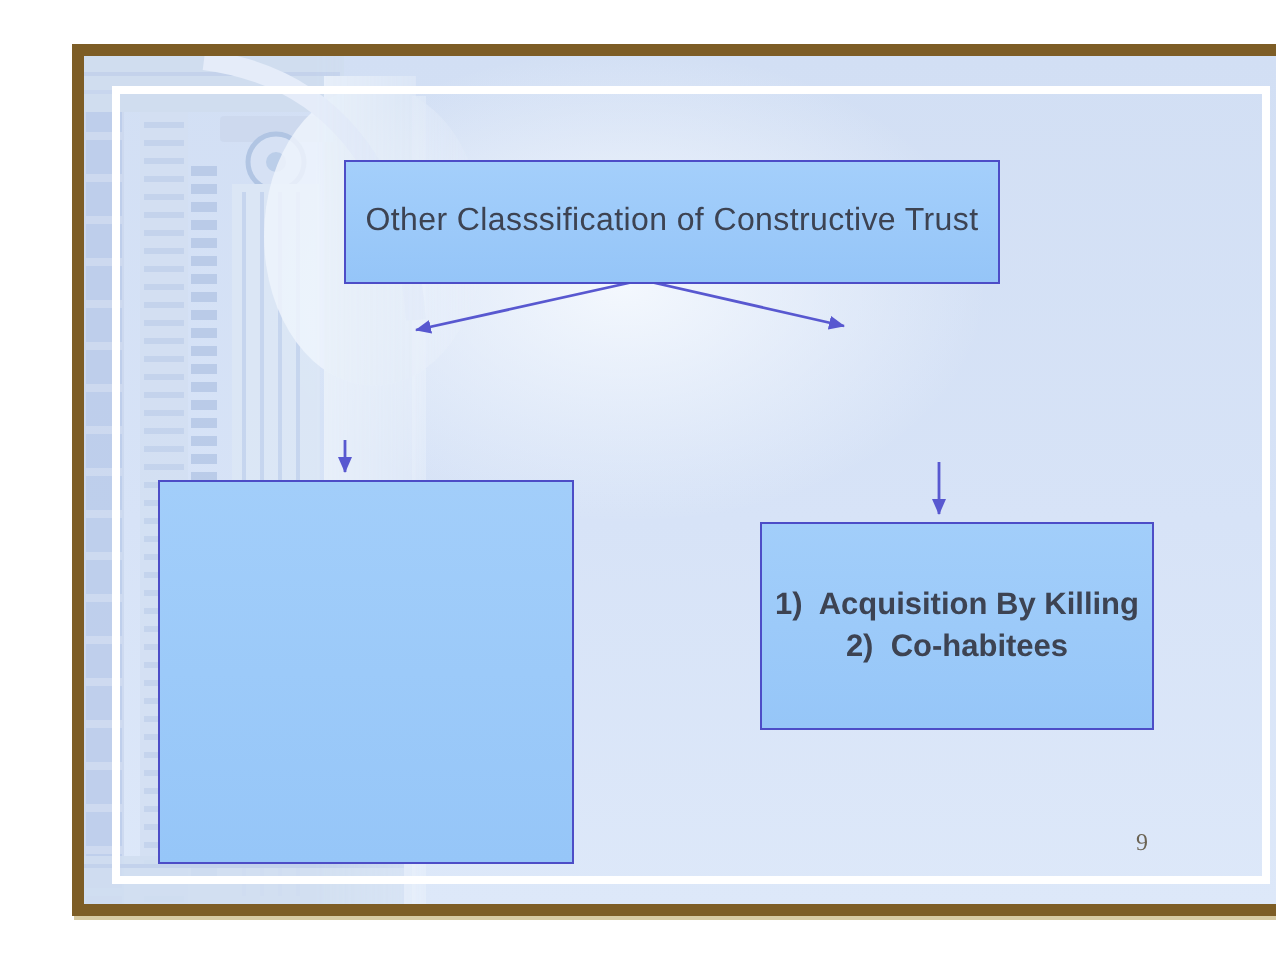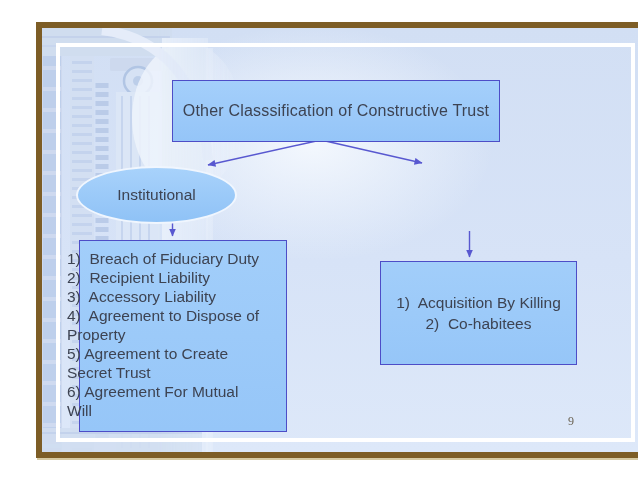--- a/index.html
+++ b/index.html
@@ -44,20 +44,21 @@
   }
   .ellipse-remedial{
     left:316px;top:139px;width:190px;height:65px;
     background:linear-gradient(180deg,#a8d2fb,#8fc2f6);
     border:1.5px solid #5e5ed6;
   }
   .list-box{
     position:absolute;z-index:4;
     background:linear-gradient(180deg,#a2cefa,#96c6f8);
     border:1.5px solid #4d4dc7;
+    font-weight:bold;
   }
   .list-box-institutional{left:37px;top:212px;width:206px;height:190px;}
   .list-box-remedial{left:338px;top:233px;width:195px;height:102px;
     display:flex;align-items:center;justify-content:center;}
   .list-text-institutional{
     position:absolute;left:25px;top:221px;width:236px;z-index:5;
     font-size:15.5px;line-height:19px;color:#3d4352;white-space:pre;
   }
   .list-text-remedial{
     font-size:15.5px;line-height:21px;color:#3d4352;
@@ -121,35 +122,23 @@
     <line x1="279" y1="112" x2="166" y2="137" stroke="#5858d0" stroke-width="1.4" marker-end="url(#arw)"></line>
     <line x1="279" y1="112" x2="380" y2="135" stroke="#5858d0" stroke-width="1.4" marker-end="url(#arw)"></line>
     <line x1="130.5" y1="192" x2="130.5" y2="208" stroke="#5858d0" stroke-width="1.4" marker-end="url(#arw)"></line>
     <line x1="427.5" y1="203" x2="427.5" y2="229" stroke="#5858d0" stroke-width="1.4" marker-end="url(#arw)"></line>
   </svg>
 
   <div class="shape title-box">
     <span>Other Classsification of Constructive Trust</span>
   </div>
 
-  <div class="shape ellipse ellipse-institutional">
-    <span>Institutional</span>
-  </div>
 
 
   <div class="list-box list-box-institutional"></div>
-  <div class="list-text-institutional">1)  Breach of Fiduciary Duty
-2)  Recipient Liability
-3)  Accessory Liability
-4)  Agreement to Dispose of
-Property
-5) Agreement to Create
-Secret Trust
-6) Agreement For Mutual
-Will</div>
 
   <div class="list-box list-box-remedial">
     <div class="list-text-remedial">1)  Acquisition By Killing
 2)  Co-habitees</div>
   </div>
 
   <div class="page-number">9</div>
 
 </div>
 

